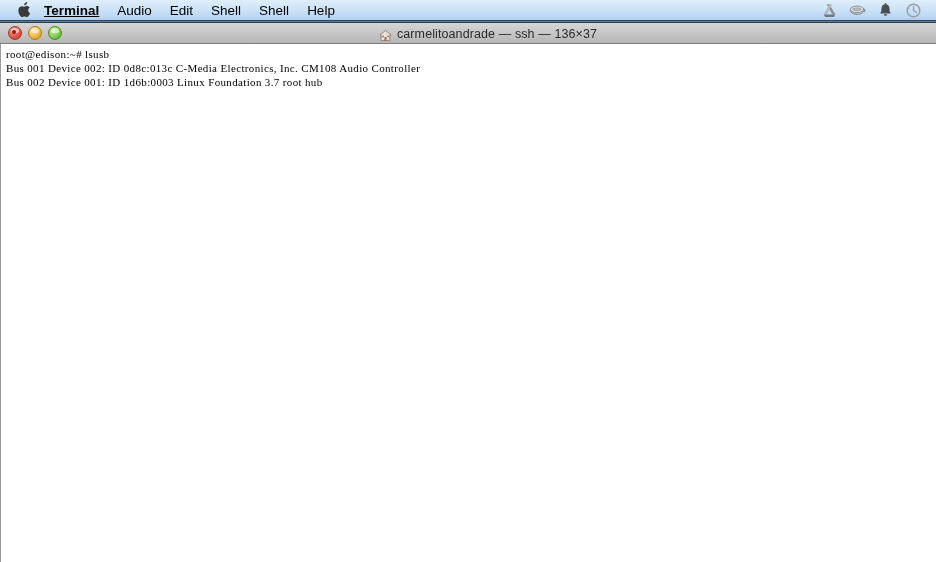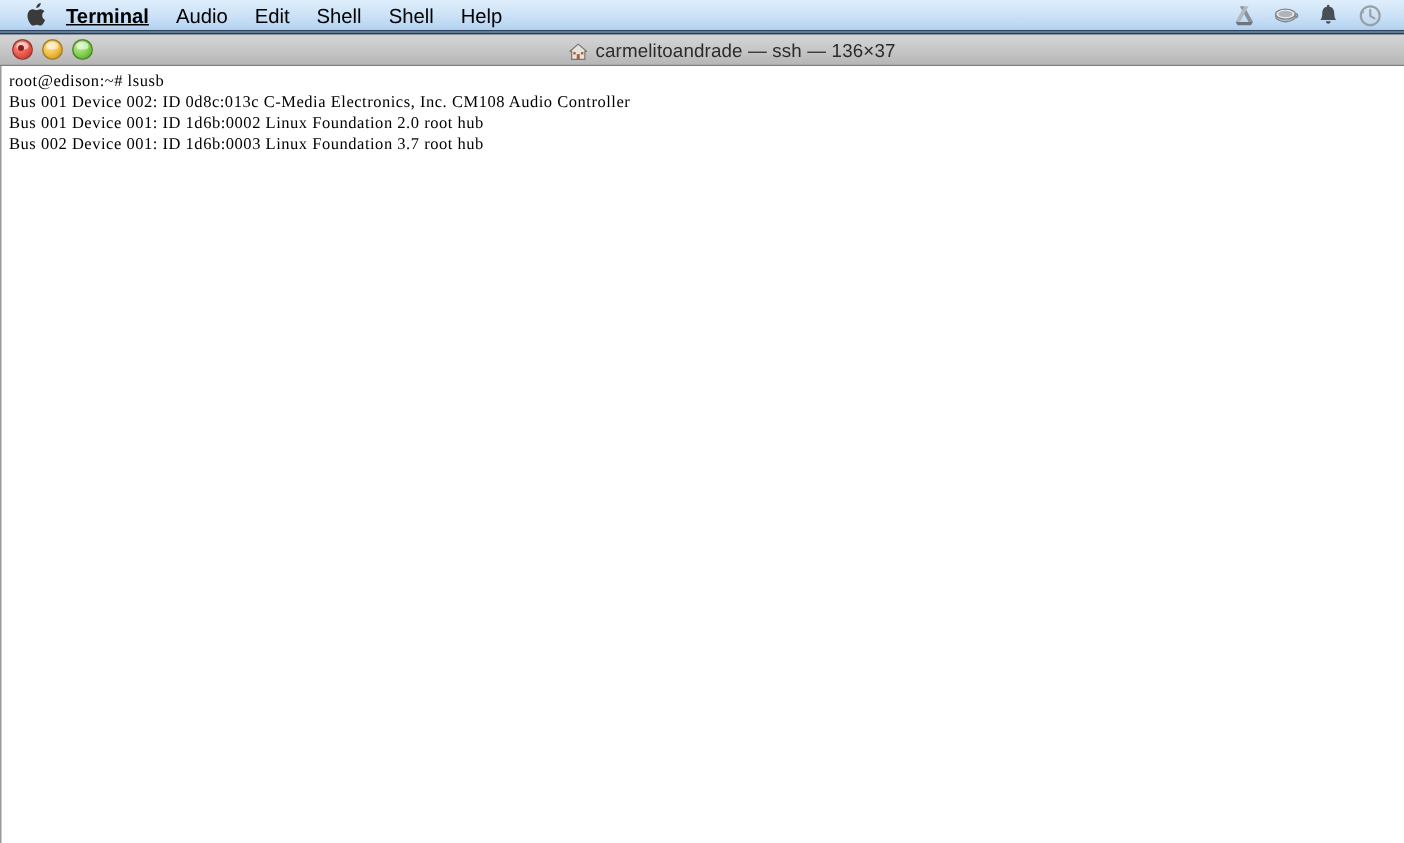--- a/index.html
+++ b/index.html
@@ -250,17 +250,16 @@
         </svg>
       </span>
       <span id="window-title">carmelitoandrade — ssh — 136×37</span>
     </div>
 
   </div>
 
   <div id="terminal-body">
     <div class="term-line">root@edison:~# lsusb</div>
     <div class="term-line">Bus 001 Device 002: ID 0d8c:013c C-Media Electronics, Inc. CM108 Audio Controller</div>
-    <div class="term-line">Bus 001 Device 001: ID 1d6b:0002 Linux Foundation 2.0 root hub</div>
     <div class="term-line">Bus 002 Device 001: ID 1d6b:0003 Linux Foundation 3.7 root hub</div>
   </div>
 
 </div>
 
 </body></html>

